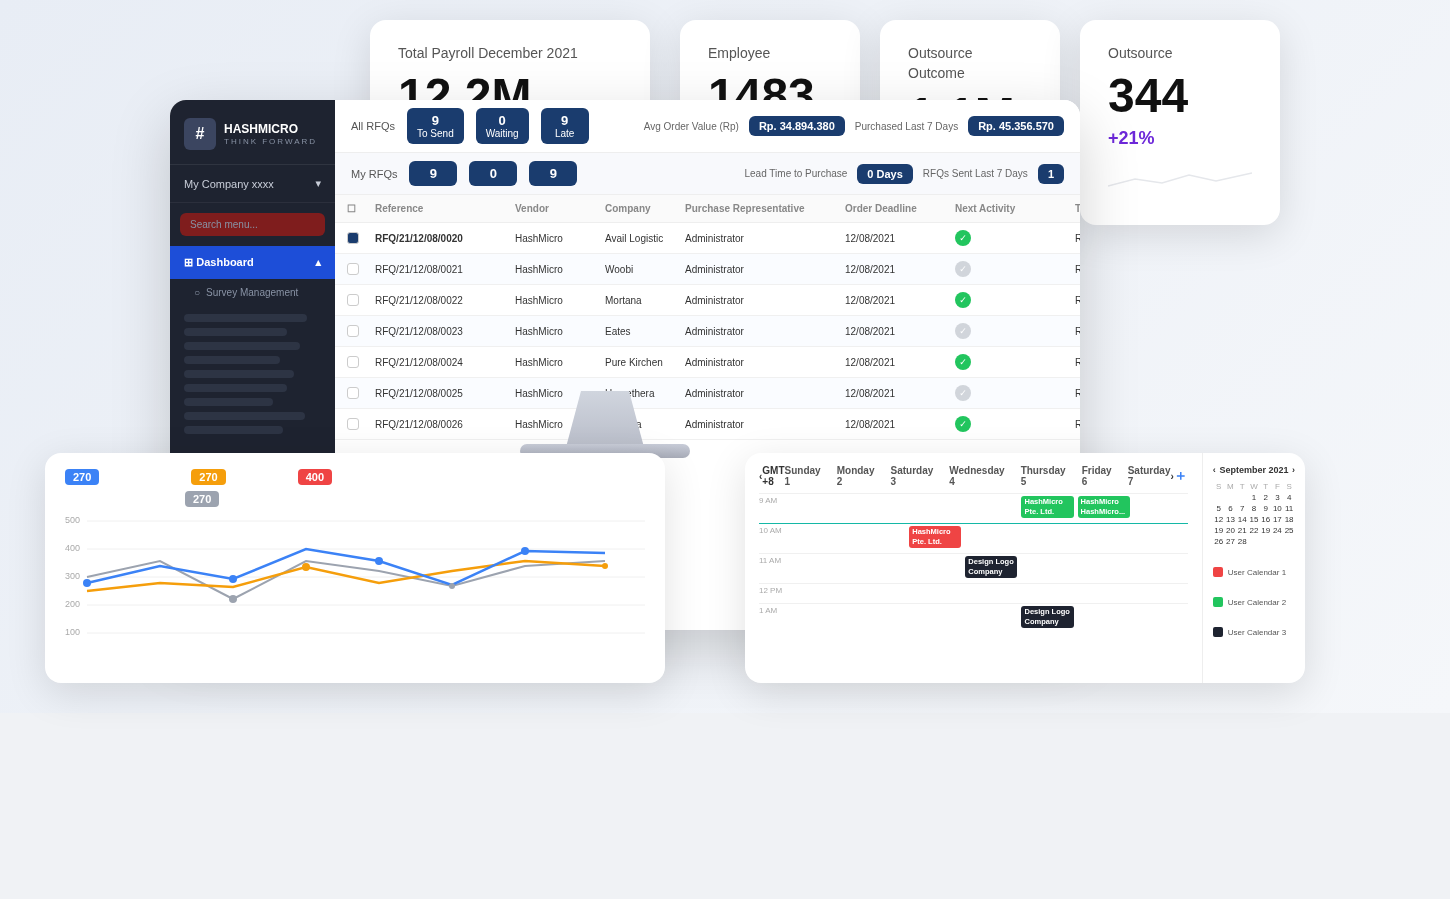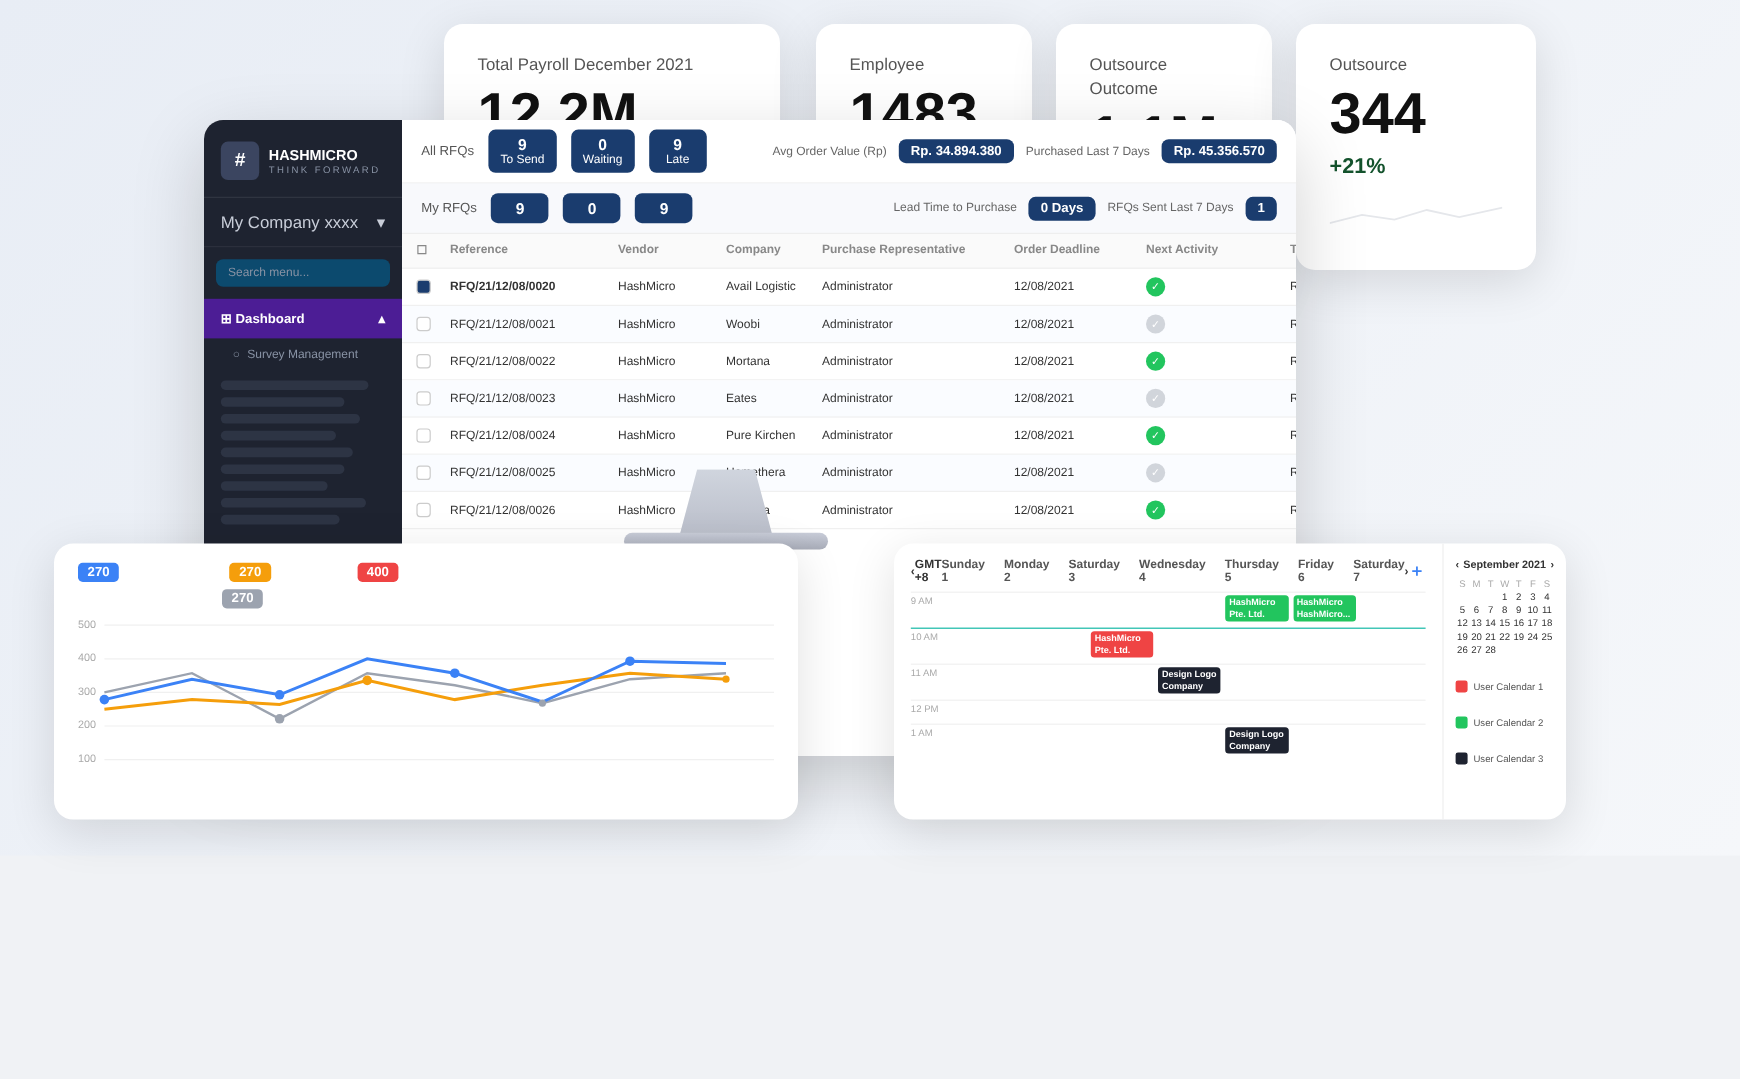--- a/index.html
+++ b/index.html
@@ -56,38 +56,38 @@
       border-radius: 6px;
       display: flex; align-items: center; justify-content: center;
       color: #fff; font-size: 16px; font-weight: bold;
     }
     .logo-text { color: #fff; font-size: 12px; font-weight: 700; line-height: 1.2; }
     .logo-sub { color: #8892a4; font-size: 8px; letter-spacing: 2px; }
     .sidebar-company {
       display: flex; align-items: center; justify-content: space-between;
       padding: 12px 14px;
       color: #c8cdd8;
-      font-size: 14px;
+      font-size: 11px;
       border-bottom: 1px solid rgba(255,255,255,0.06);
     }
     .sidebar-search {
       margin: 10px 10px;
-      background: #0c4a6e;
+      background: #7f1d1d;
       border-radius: 6px;
       padding: 6px 10px;
       color: #8892a4;
       font-size: 10px;
     }
     .sidebar-menu-item {
       padding: 10px 14px;
       color: #c8cdd8;
       font-size: 11px;
       font-weight: 600;
       display: flex; align-items: center; justify-content: space-between;
-      background: #4c1d95;
+      background: #1d4ed8;
       cursor: pointer;
     }
     .sidebar-menu-item.active { color: #fff; }
     .sidebar-sub-item {
       padding: 8px 14px 8px 24px;
       color: #8892a4;
       font-size: 10px;
       display: flex; align-items: center; gap: 6px;
     }
     .sidebar-lines {
@@ -181,21 +181,21 @@
     .kpi-card {
       position: absolute;
       background: #fff;
       border-radius: 16px;
       box-shadow: 0 10px 40px rgba(0,0,0,0.12);
       padding: 24px 28px;
     }
     .kpi-card .kpi-title { font-size: 14px; color: #555; font-weight: 500; line-height: 1.4; }
     .kpi-card .kpi-value { font-size: 48px; font-weight: 800; color: #111; margin-top: 8px; line-height: 1; }
     .kpi-card .kpi-change { font-size: 18px; font-weight: 600; margin-top: 8px; }
-    .kpi-card .kpi-change.positive { color: #14532d; }
+    .kpi-card .kpi-change.positive { color: #6d28d9; }
     .kpi-card .kpi-change.negative { color: #ef4444; }
     .kpi-sparkline {
       margin-top: 12px;
       height: 40px;
     }
 
     
     .kpi-payroll { top: 20px; left: 370px; width: 280px; }
     .kpi-employee { top: 20px; left: 680px; width: 180px; }
     .kpi-outsource-outcome { top: 20px; left: 880px; width: 180px; }

